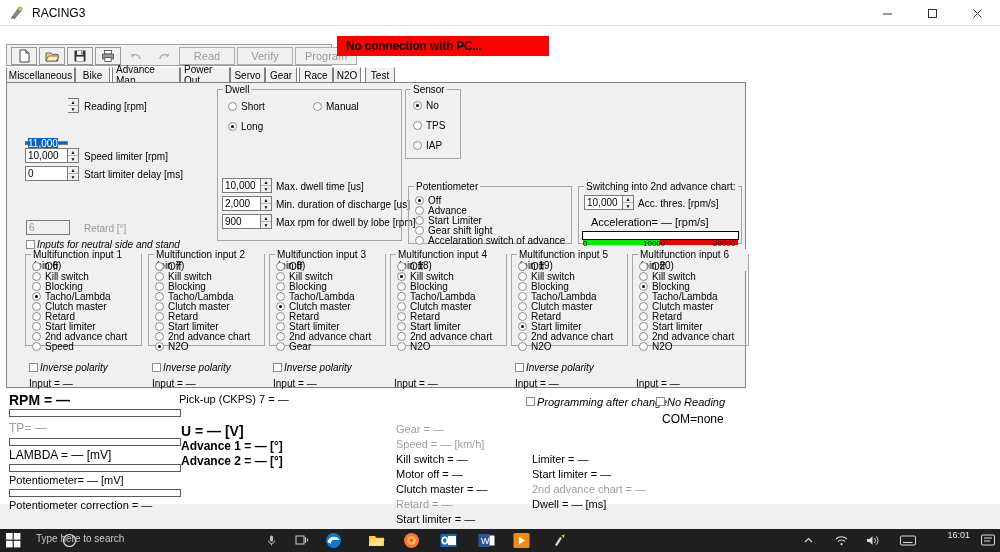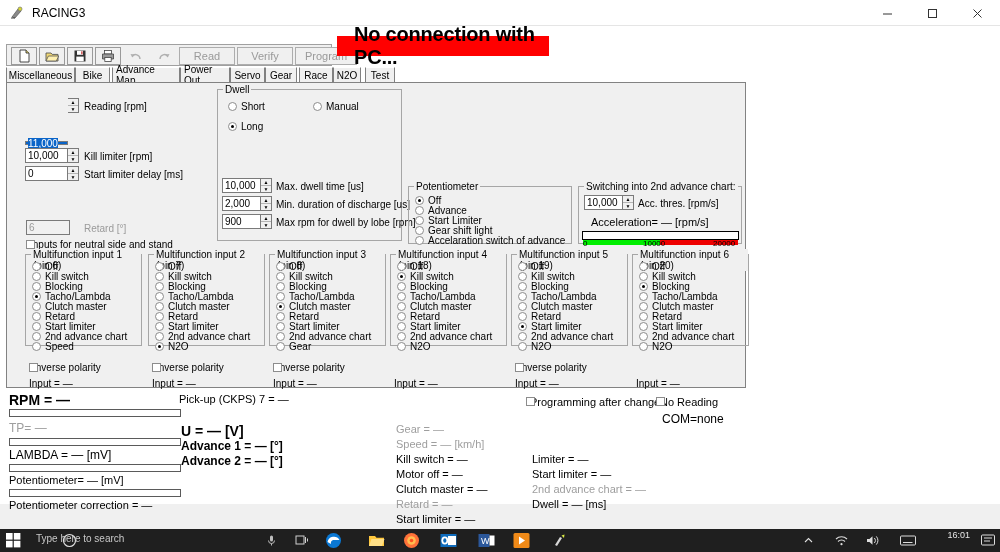--- a/index.html
+++ b/index.html
@@ -31,22 +31,22 @@
   .toolbar { position:absolute; left:6px; top:44px; width:326px; height:22px;
     background:#f0f0f0; border:1px solid #a0a0a0; }
   .tbtn { position:absolute; top:2px; width:26px; height:18px;
     border:1px solid transparent; display:flex; align-items:center; justify-content:center; }
   .tbtn.framed { border:1px solid #9a9a9a; background:#f0f0f0; }
   .tbtn-wide { position:absolute; top:2px; height:18px; border:1px solid #adadad;
     background:#f0f0f0; color:#9a9a9a; font-size:11px;
     display:flex; align-items:center; justify-content:center; }
 
   .banner { position:absolute; left:337px; top:36px; width:212px; height:20px;
-    background:#ff0000; color:#000; font-size:20px; font-weight:bold;
-    display:flex; align-items:center; padding-left:17px; letter-spacing:-0.2px; }
+    background:#ff0000; color:#000; font-size:12px; font-weight:bold;
+    display:flex; align-items:center; padding-left:9px; letter-spacing:-0.2px; }
 
   
   .tabstrip { position:absolute; left:6px; top:67px; width:740px; height:15px; }
   .tab { position:absolute; top:0; height:15px; font-size:10px;
     border-left:1px solid #808080; border-right:1px solid #808080;
     border-top:1px solid #ffffff; background:#f0f0f0;
     display:flex; align-items:center; justify-content:center; padding:0 3px; }
   .tab.sel { background:#f0f0f0; border-top:1px solid #fff; font-weight:normal; }
 
   
@@ -80,21 +80,21 @@
   
   .radio { position:absolute; font-size:10px; white-space:nowrap;
     padding-left:13px; line-height:10px; }
   .radio:before { content:""; position:absolute; left:0; top:0px; width:9px; height:9px;
     border-radius:50%; background:#fff; border:1px solid #8c8c8c; box-sizing:border-box; }
   .radio.on:after { content:""; position:absolute; left:3px; top:3px; width:3px; height:3px;
     border-radius:50%; background:#000; }
 
   
   .chk { position:absolute; font-size:10px; white-space:nowrap;
-    padding-left:4px; line-height:10px; }
+    padding-left:11px; line-height:10px;font-style:italic; }
   .chk:before { content:""; position:absolute; left:0; top:0px; width:9px; height:9px;
     background:#fff; border:1px solid #8c8c8c; box-sizing:border-box; }
 
   
   .accelbar { position:absolute; background:#fff; border:1px solid #000; }
   .accelgrad { position:absolute; height:5px; }
 
   
   .status { position:absolute; left:6px; top:390px; width:988px; height:135px; }
   .sline { position:absolute; white-space:nowrap; }
@@ -226,21 +226,21 @@
 
     <div class="spin" style="left:18px; top:65px; width:54px">
       <div class="box">
           <span>10,000</span>
         </div>
       <div class="btns">
           <div>▲</div>
           <div>▼</div>
         </div>
     </div>
-    <div class="lbl" style="left:77px; top:68px">Kill limiter [rpm]</div>
+    <div class="lbl" style="left:77px; top:68px">Speed limiter [rpm]</div>
 
     <div class="spin" style="left:18px; top:83px; width:54px">
       <div class="box">
           <span>0</span>
         </div>
       <div class="btns">
           <div>▲</div>
           <div>▼</div>
         </div>
     </div>
@@ -286,20 +286,26 @@
             <span>900</span>
           </div>
         <div class="btns">
             <div>▲</div>
             <div>▼</div>
           </div>
       </div>
       <div class="lbl" style="left:58px; top:127px">Max rpm for dwell by lobe [rpm]</div>
     </div>
 
+    <div class="grp" style="left:398px; top:6px; width:56px; height:70px">
+      <div class="lg">Sensor</div>
+      <div class="radio on" style="left:7px; top:11px">No</div>
+      <div class="radio" style="left:7px; top:31px">TPS</div>
+      <div class="radio" style="left:7px; top:51px">IAP</div>
+    </div>
 
     <div class="grp" style="left:401px; top:103px; width:164px; height:58px">
       <div class="lg">Potentiometer</div>
       <div class="radio on" style="left:6px; top:9px">Off</div>
       <div class="radio" style="left:6px; top:19px">Advance</div>
       <div class="radio" style="left:6px; top:29px">Start Limiter</div>
       <div class="radio" style="left:6px; top:39px">Gear shift light</div>
       <div class="radio" style="left:6px; top:49px">Accelaration switch of advance</div>
     </div>
 

